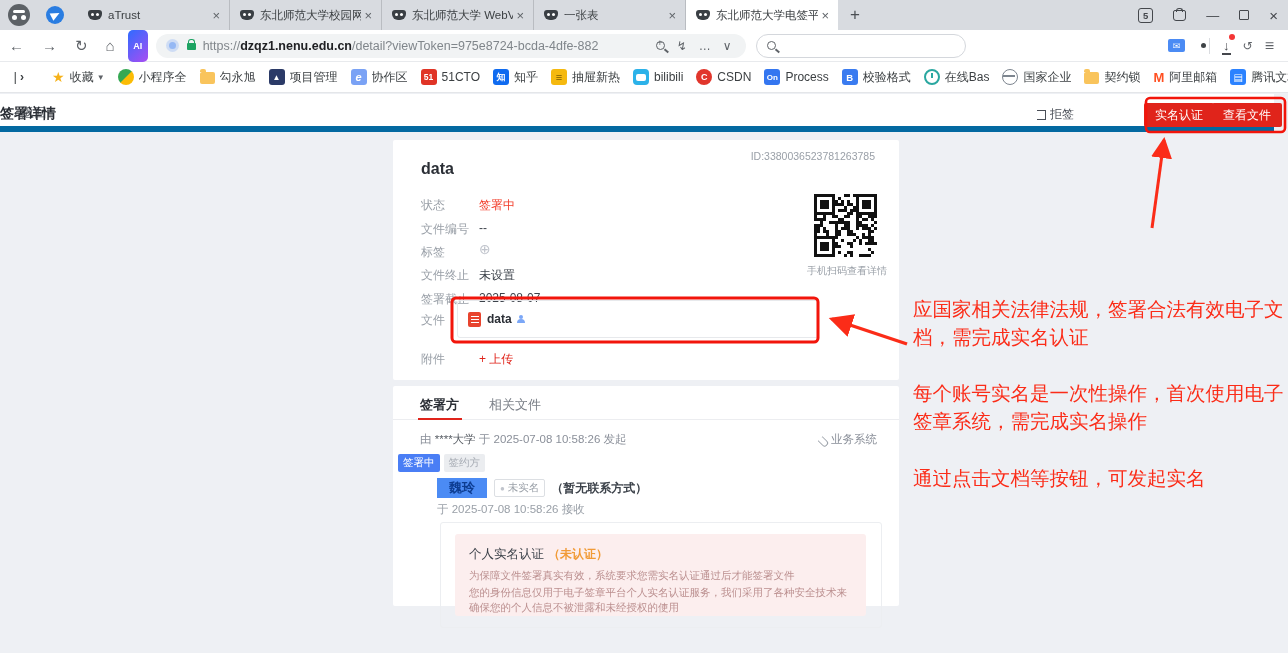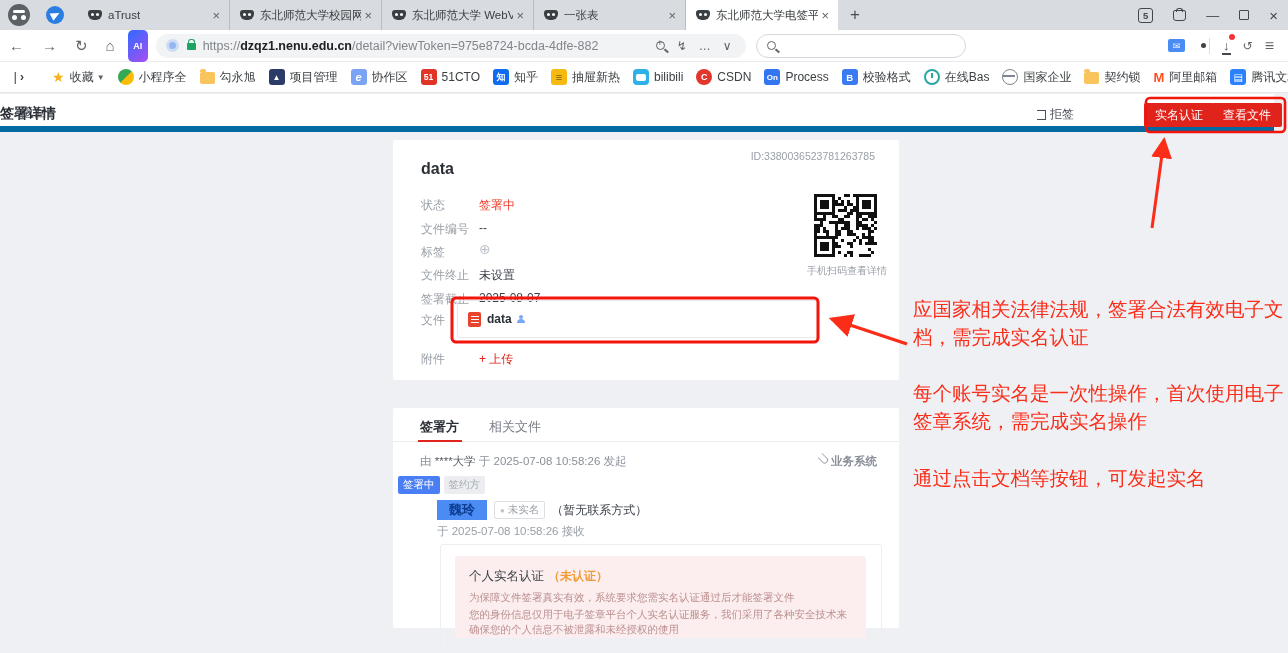--- a/index.html
+++ b/index.html
@@ -85,21 +85,21 @@
   .back { position:absolute; left:14px; top:11px; font-size:12.5px; color:#5a5f66; cursor:pointer;}
   .ptitle { position:absolute; left:0; right:0; top:11px; text-align:left; font-size:14px; font-weight:bold; color:#2b2f36;}
   .reject { position:absolute; right:200px; top:12px; font-size:12px; color:#4a4f57; cursor:pointer; display:flex; align-items:center;}
   .reject-ic { width:9px; height:10px; border:1.5px solid #4a4f57; border-left:none; margin-right:4px;}
   .btn-red { position:absolute; top:103px; height:24px; padding:0 11px; background:#e0241b; color:#fff; font-size:12px; border:none; border-radius:2px; cursor:pointer; line-height:24px;}
   #btn-realname { right:74px; }
   #btn-viewfile { right:6px; }
 
   .card { position:absolute; background:#fff; border-radius:2px; }
   #card1 { left:393px; top:140px; width:506px; height:240px; }
-  #card2 { left:393px; top:386px; width:506px; height:220px;margin-top:22px; }
+  #card2 { left:393px; top:386px; width:506px; height:220px; }
 
   .docid { position:absolute; right:24px; top:10px; font-size:10.5px; color:#9aa0a8;}
   .doctitle { position:absolute; left:28px; top:20px; font-size:16px; font-weight:bold; color:#2b2f36;}
   .frow { position:absolute; left:28px; font-size:12px; color:#9aa0a8; }
   .fval { position:absolute; left:86px; font-size:12px; color:#3d434b; }
   .red { color:#f23d2a; }
   .plus-circ { color:#c0c4cc; font-size:14px; }
   .filebox { position:absolute; left:64px; top:160px; width:362px; height:38px; border:1px solid #e7e9ec; border-radius:3px; display:flex; align-items:center; padding:0 10px; cursor:pointer;}
   .pdf-ic { width:13px; height:15px; background:#e8442e; border-radius:2px; position:relative; margin-right:6px;}
   .pdf-ic::before { content:""; position:absolute; left:2.5px; top:4px; width:8px; height:1.5px; background:#fff; box-shadow:0 3px 0 #fff, 0 6px 0 #fff;}
@@ -112,30 +112,30 @@
   #qr i { display:inline-block; width:3px; height:3px; }
   #qr i.k { background:#111; }
   .qrcap { position:absolute; left:394px; top:124px; width:120px; text-align:center; font-size:10px; color:#9aa0a8;}
 
   .tabrow { position:absolute; left:0; top:0; width:100%; height:34px; border-bottom:1px solid #ecedf0;}
   .t1 { position:absolute; left:27px; top:10px; font-size:13px; font-weight:bold; color:#2b2f36; cursor:pointer;}
   .t1-line { position:absolute; left:25px; top:32px; width:44px; height:2px; background:#e0241b;}
   .t2 { position:absolute; left:96px; top:10px; font-size:13px; color:#7a7f87; cursor:pointer;}
   .initrow { position:absolute; left:27px; top:46px; font-size:11.5px; color:#8a8f99;}
   .initrow b { color:#5a5f66; font-weight:normal;}
-  .systag { position:absolute; right:22px; top:46px; font-size:11.5px; color:#8a8f99; display:flex; align-items:flex-start; cursor:pointer;font-weight:bold;}
+  .systag { position:absolute; right:22px; top:46px; font-size:11.5px; color:#8a8f99; display:flex; align-items:flex-end; cursor:pointer;}
   .clip-ic { width:7px; height:10px; border:1.4px solid #9aa0a8; border-top:none; border-radius:0 0 5px 5px; margin-right:4px; transform:rotate(315deg);}
   .badges { position:absolute; left:5px; top:68px; display:flex;}
   .badge-blue { background:#4a7ef5; color:#fff; font-size:10.5px; padding:2px 5px; border-radius:2px; margin-right:4px;}
   .badge-gray { background:#ebedf0; color:#a8adb5; font-size:10.5px; padding:2px 5px; border-radius:2px;}
   .namerow { position:absolute; left:44px; top:92px; display:flex; align-items:center;}
   .sel-name { background:#4b8bf4; color:#0d3d91; font-size:13px; font-weight:bold; padding:1px 12px;}
   .rn-badge { border:1px solid #dcdfe3; border-radius:2px; color:#9aa0a8; font-size:10.5px; padding:1px 5px; margin-left:7px; display:flex; align-items:center;}
   .rn-badge i { font-style:normal; color:#c0c4cc; font-size:8px; margin-right:3px;}
-  .contact { font-size:12px; color:#3d434b; font-weight:normal; margin-left:6px;}
+  .contact { font-size:12px; color:#3d434b; font-weight:bold; margin-left:6px;}
   .received { position:absolute; left:44px; top:116px; font-size:11.5px; color:#9aa0a8;}
   .detailbox { position:absolute; left:47px; top:136px; width:442px; height:106px; border:1px solid #eceef1; border-radius:3px;}
   .pinkbox { position:absolute; left:14px; top:11px; width:411px; height:82px; background:#fceeee; border-radius:3px; padding:10px 14px;}
   .pk-title { font-size:12.5px; font-weight:normal; color:#3d434b;}
   .pk-status { font-size:12px; color:#f19b37; font-weight:bold; margin-left:4px;}
   .pk-line { font-size:10.5px; color:#bb8f8f; margin-top:5px; line-height:1.45;}
 
   
   #ann-svg { position:absolute; left:0; top:0; width:1288px; height:653px; pointer-events:none; }
   .ann-text { position:absolute; left:913px; top:296px; width:376px; font-size:19.5px; color:#fb2c18; line-height:1.42; pointer-events:none;}

